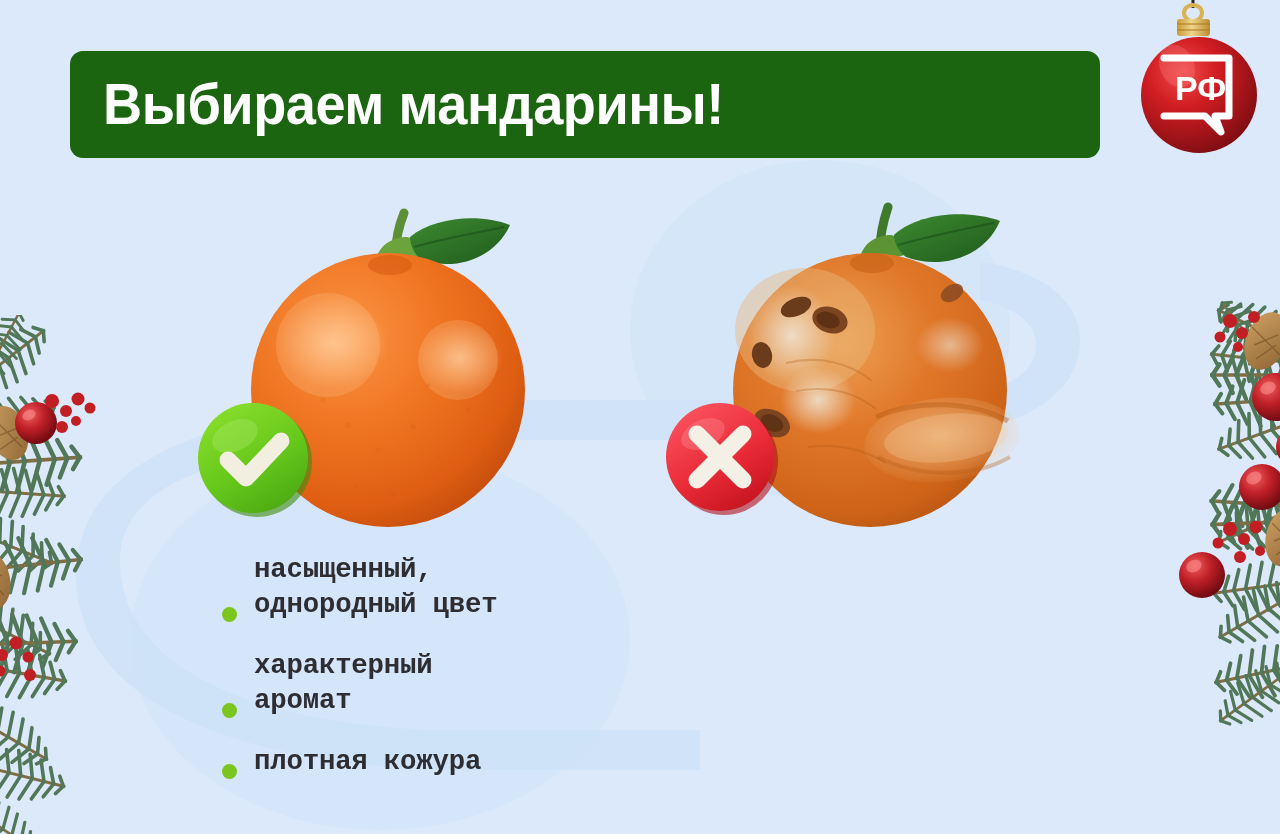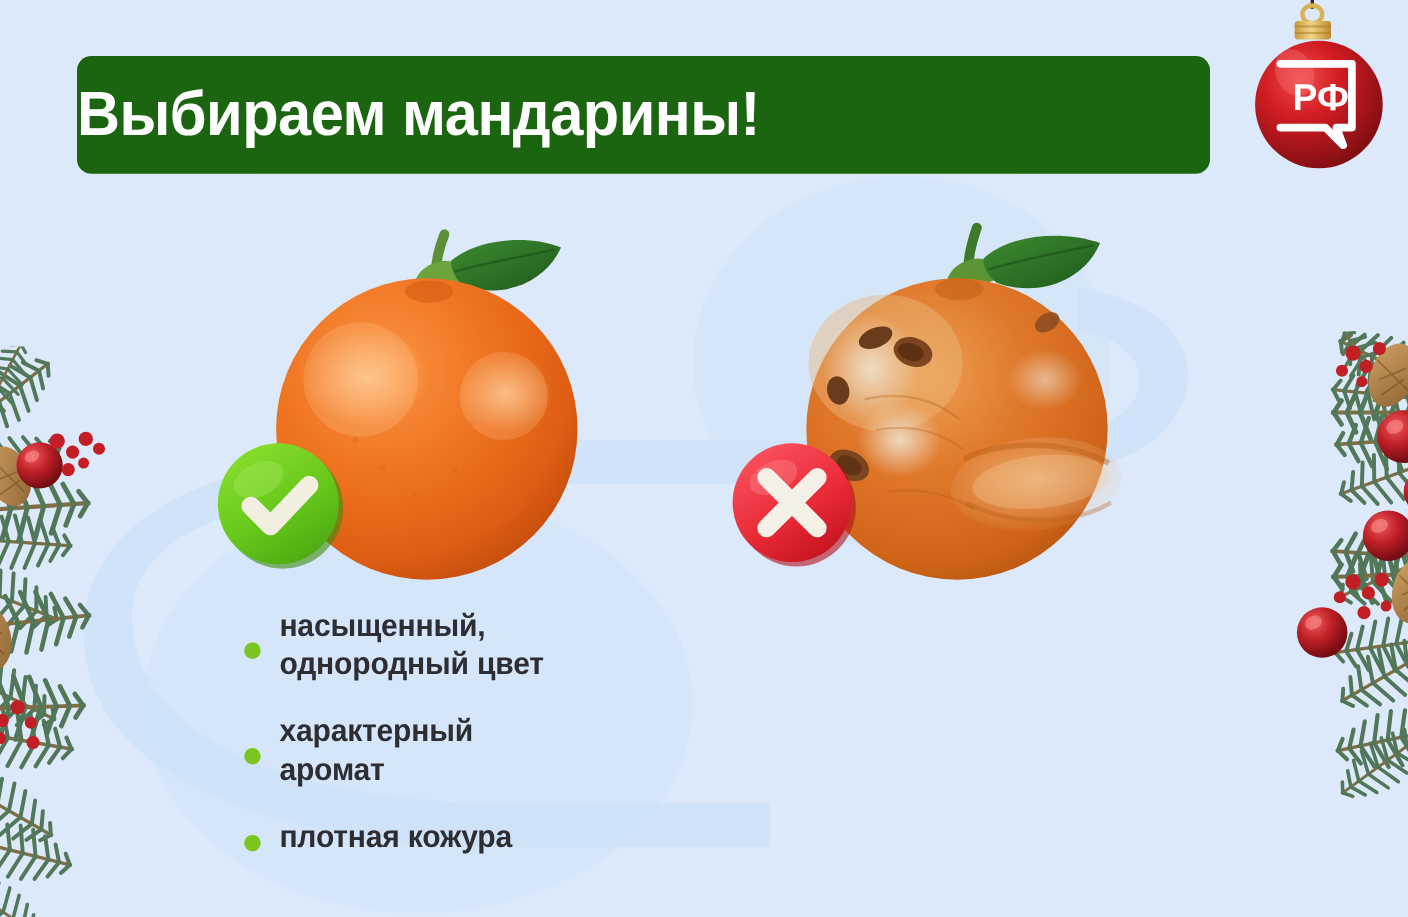--- a/index.html
+++ b/index.html
@@ -22,20 +22,21 @@
   .bg-swoosh-wrap { position:absolute; inset:0; pointer-events:none; }
 
   
   .title-banner {
     position:absolute;
     left:70px; top:51px;
     width:1030px; height:107px;
     background:#1b6410;
     border-radius:13px;
     display:flex; align-items:center;
+    padding-left:33px;
     z-index:6;
   }
   .title-text {
     color:#ffffff;
     font-size:57px;
     font-weight:bold;
     letter-spacing:-0.5px;
     line-height:1;
     white-space:nowrap;
     transform:scaleX(0.95);
@@ -53,21 +54,21 @@
   
   .badge { position:absolute; z-index:7; }
   .badge-ok  { left:195px; top:400px; width:120px; height:120px; }
   .badge-bad { left:663px; top:400px; width:118px; height:118px; }
 
   
   .list { position:absolute; z-index:5; }
   .list-good { left:222px; top:552px; width:430px; }
   .list-bad  { left:700px; top:552px; width:420px; }
 
-  .list-item { display:flex; align-items:center; margin-bottom:26px; }
+  .list-item { display:flex; align-items:flex-end; margin-bottom:26px;font-family:Liberation Mono, monospace; }
   .list-item:last-child { margin-bottom:0; }
 
   .bullet {
     flex:0 0 auto;
     width:15px; height:15px;
     border-radius:50%;
     margin-top:9px;
     margin-right:17px;
   }
   .bullet.green { background:#7ac51e; }

